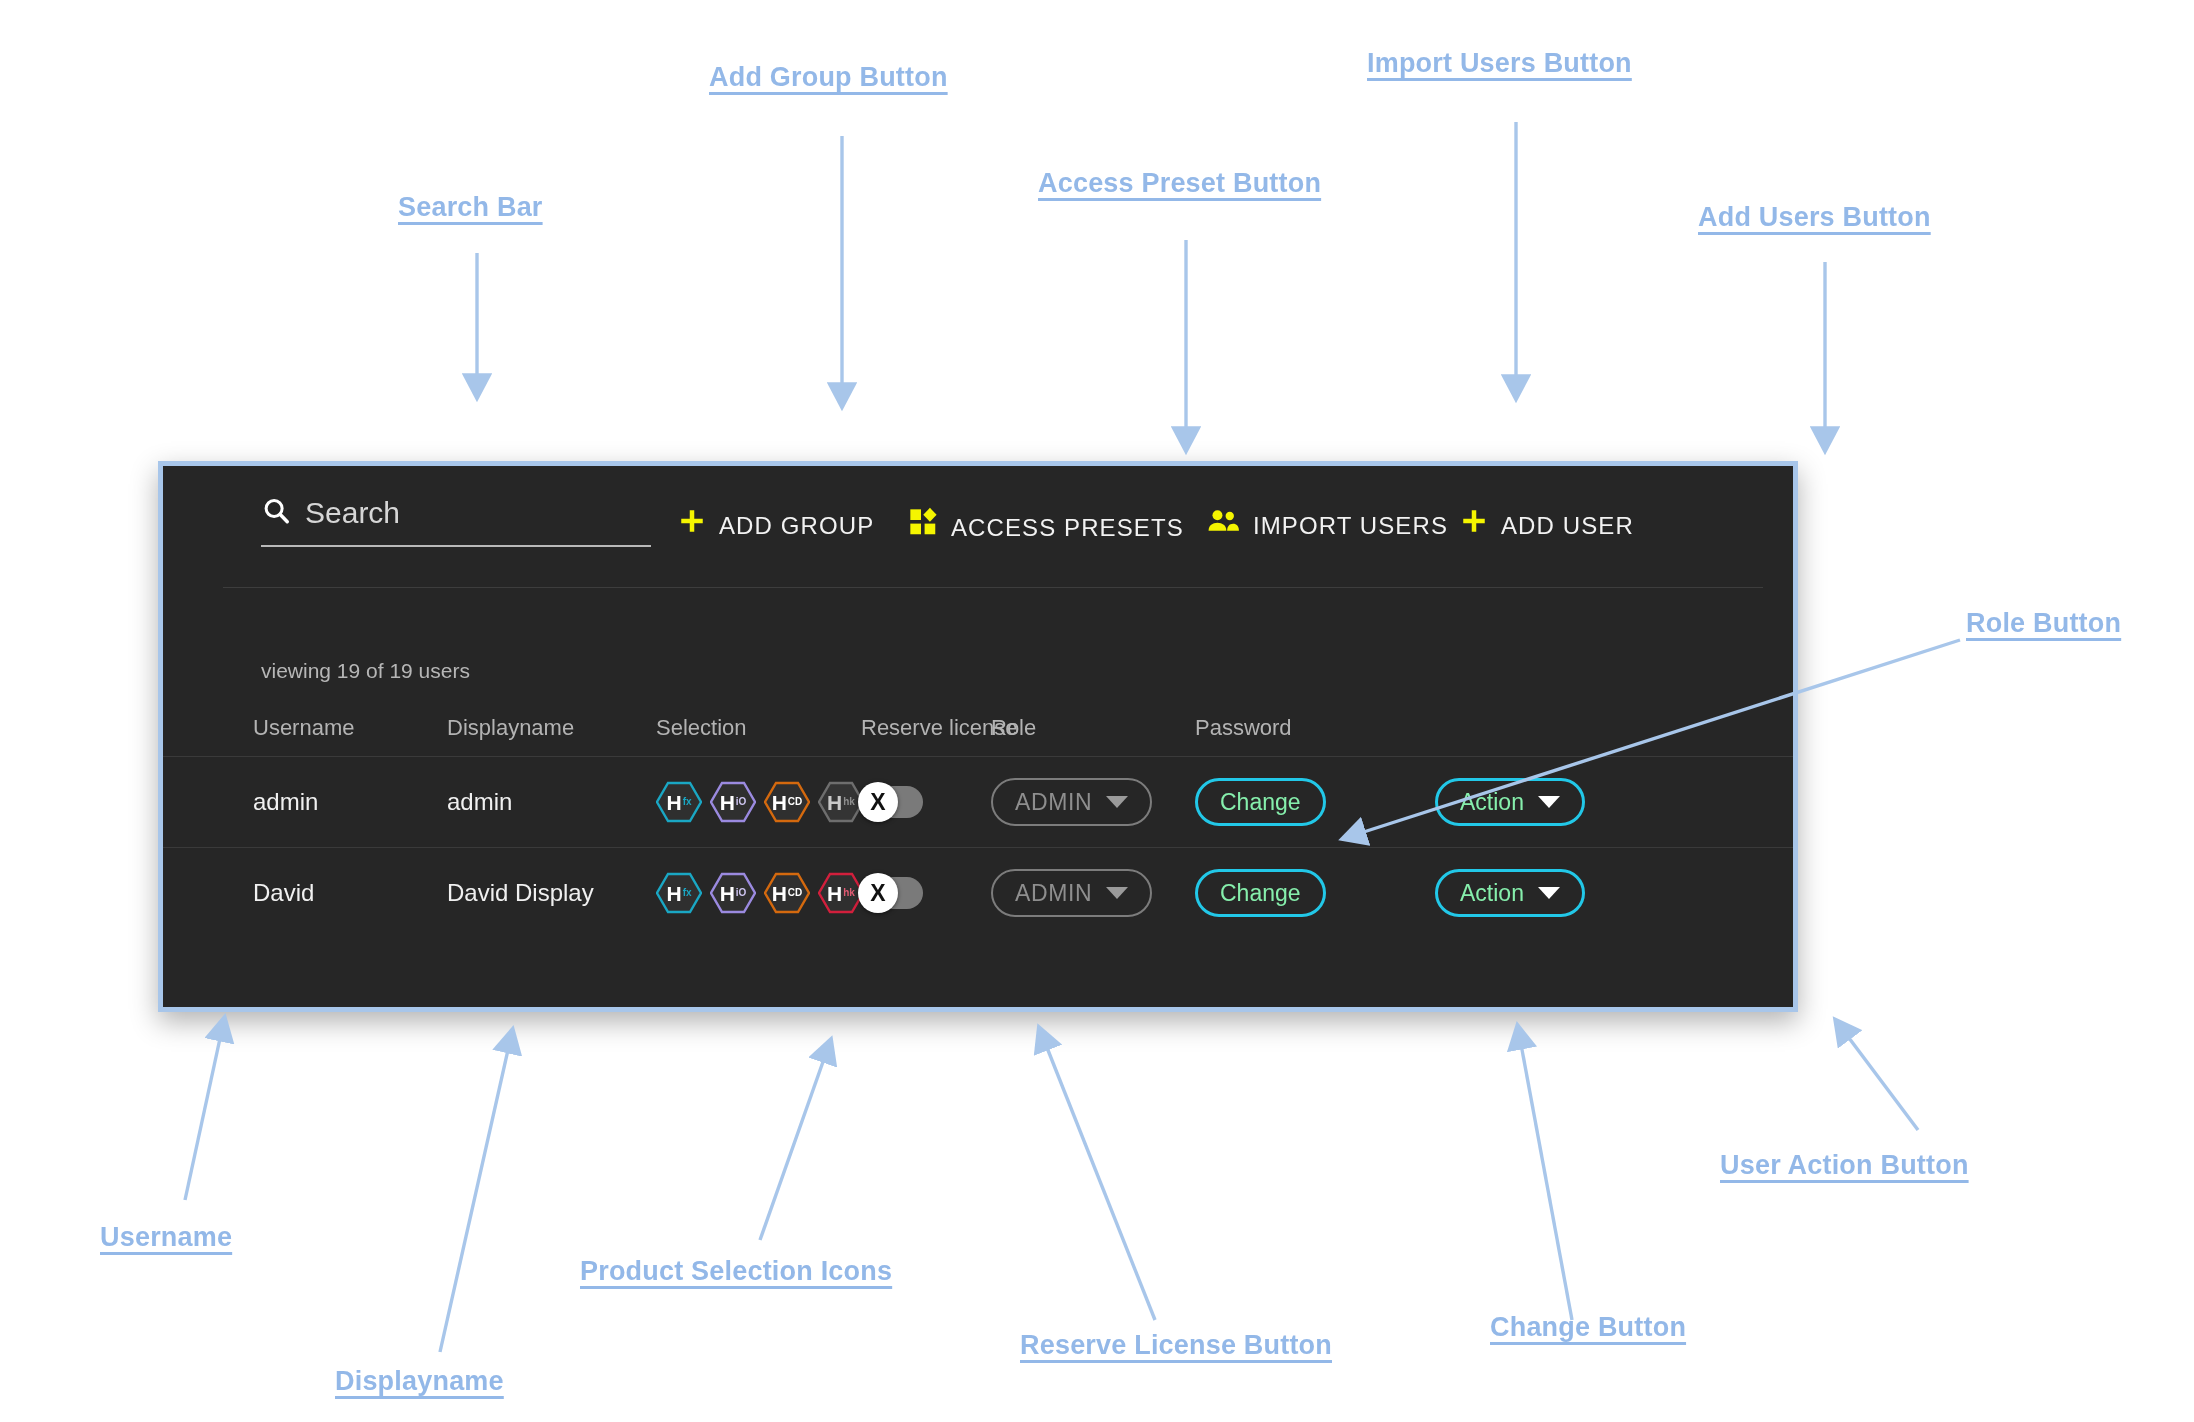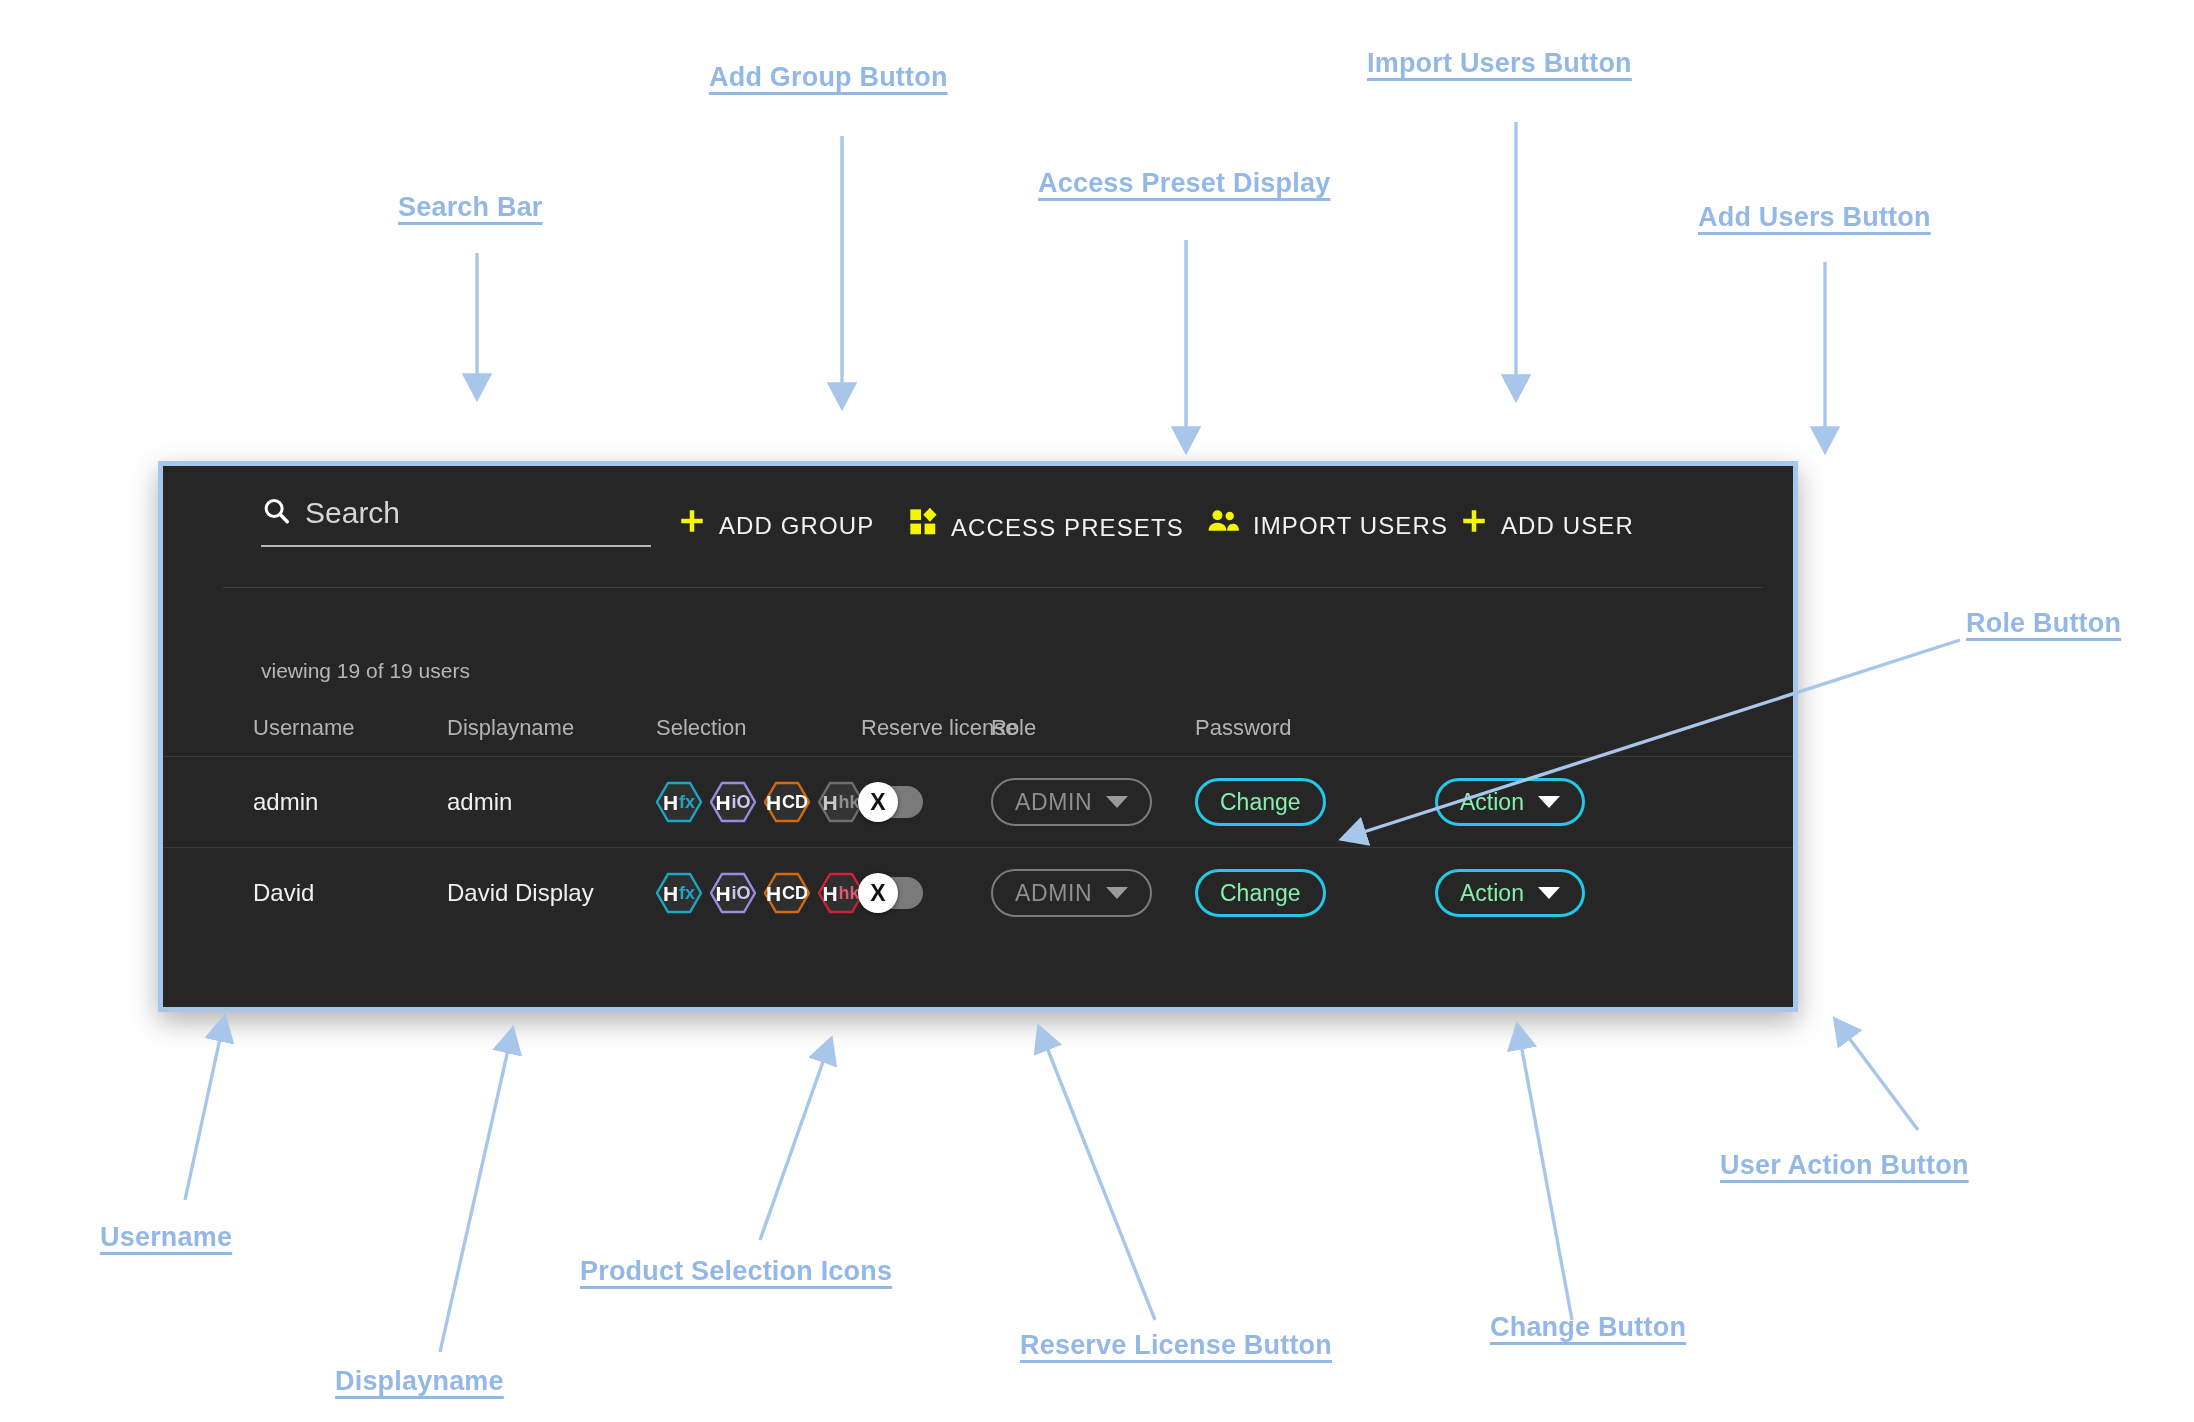--- a/index.html
+++ b/index.html
@@ -162,21 +162,21 @@
     align-items: center;
     justify-content: center;
     line-height: 1;
   }
   .hex .h-main {
     color: #ffffff;
     font-weight: bold;
     font-size: 21px;
   }
   .hex .h-sub {
-    font-size: 18px;
+    font-size: 10px;
     font-weight: 600;
     margin-left: 1px;
   }
 
   
   .toggle {
     width: 62px;
     height: 32px;
     border-radius: 16px;
     background: #7a7a7a;
@@ -473,21 +473,21 @@
     <line x1="185" y1="1200" x2="224" y2="1020" stroke="#a8c6ea" stroke-width="3.4" marker-end="url(#ah)"></line>
     <line x1="440" y1="1352" x2="512" y2="1032" stroke="#a8c6ea" stroke-width="3.4" marker-end="url(#ah)"></line>
     <line x1="760" y1="1240" x2="830" y2="1042" stroke="#a8c6ea" stroke-width="3.4" marker-end="url(#ah)"></line>
     <line x1="1155" y1="1320" x2="1040" y2="1030" stroke="#a8c6ea" stroke-width="3.4" marker-end="url(#ah)"></line>
     <line x1="1572" y1="1320" x2="1518" y2="1028" stroke="#a8c6ea" stroke-width="3.4" marker-end="url(#ah)"></line>
     <line x1="1918" y1="1130" x2="1837" y2="1022" stroke="#a8c6ea" stroke-width="3.4" marker-end="url(#ah)"></line>
   </svg>
 
   <div class="annot-label" style="left:398px; top:192px;">Search Bar</div>
   <div class="annot-label" style="left:709px; top:62px;">Add Group Button</div>
-  <div class="annot-label" style="left:1038px; top:168px;">Access Preset Display</div>
+  <div class="annot-label" style="left:1038px; top:168px;">Access Preset Button</div>
   <div class="annot-label" style="left:1367px; top:48px;">Import Users Button</div>
   <div class="annot-label" style="left:1698px; top:202px;">Add Users Button</div>
   <div class="annot-label" style="left:1966px; top:608px;">Role Button</div>
   <div class="annot-label" style="left:100px; top:1222px;">Username</div>
   <div class="annot-label" style="left:335px; top:1366px;">Displayname</div>
   <div class="annot-label" style="left:580px; top:1256px;">Product Selection Icons</div>
   <div class="annot-label" style="left:1000px; top:1330px;margin-left:20px;">Reserve License Button</div>
   <div class="annot-label" style="left:1490px; top:1312px;">Change Button</div>
   <div class="annot-label" style="left:1720px; top:1150px;">User Action Button</div>
 </div>

